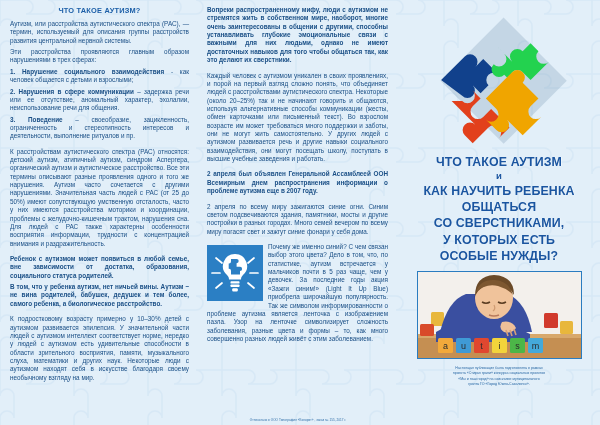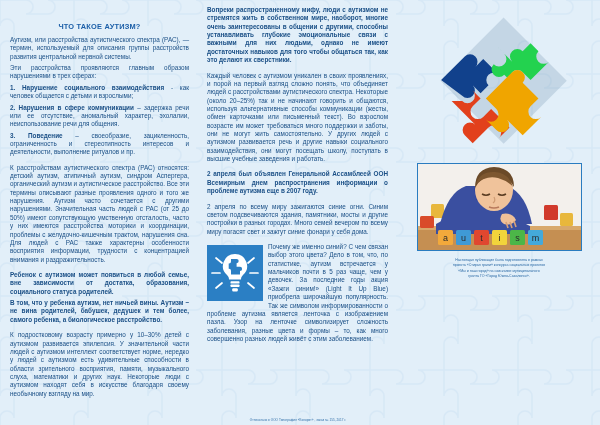--- a/index.html
+++ b/index.html
@@ -35,21 +35,20 @@
   .col-2 { width: 200px; padding: 6px 10px 4px 9px; }
   .col-3 { width: 202px; padding: 6px 8px 4px 8px; }
 
   .heading {
     color: #1c5fa8;
     font-weight: bold;
     font-size: 7.4px;
     letter-spacing: 0.2px;
     text-align: center;
     margin-bottom: 5px;
-    margin-top: 16px;
   }
 
   p {
     color: #1a4f86;
     font-size: 6.35px;
     line-height: 1.32;
     text-align: justify;
     margin-bottom: 3.0px;
     -webkit-hyphens: auto;
     hyphens: auto;
@@ -202,20 +201,29 @@
         <path d="M8 8 h36 a8 8 0 0 1 0 16 h12 v24 a8 8 0 0 0 -16 0 h-12 v-12 a8 8 0 0 1 -16 0 z" fill="#11418c" transform="translate(4,4)"></path>
 
         <path d="M56 12 v24 a8 8 0 0 1 16 0 h12 v12 a8 8 0 0 0 0 16 h-28 v-12 a8 8 0 0 0 -16 0 v-12 a8 8 0 0 1 0 -16 h0 a8 8 0 0 0 16 0 z" fill="#23d24f" transform="translate(24,16)"></path>
 
         <path d="M8 8 v36 a8 8 0 0 0 -16 0 v12 h24 a8 8 0 0 1 0 16 h16 v-28 h-12 a8 8 0 0 1 0 -16 h12 v-12 a8 8 0 0 1 -16 0 z" fill="#e2401c" transform="translate(-4,28)"></path>
 
         <path d="M8 8 h40 a8 8 0 0 1 0 16 v24 h-12 a8 8 0 0 0 0 16 h-28 v-24 a8 8 0 0 1 -16 0 v-16 a8 8 0 0 0 16 0 z" fill="#f0a500" transform="translate(24,52)"></path>
       </g>
     </svg>
 
+    <div class="title">
+      <div>ЧТО ТАКОЕ АУТИЗМ</div>
+      <div class="small">и</div>
+      <div>КАК НАУЧИТЬ РЕБЕНКА</div>
+      <div>ОБЩАТЬСЯ</div>
+      <div>СО СВЕРСТНИКАМИ,</div>
+      <div>У КОТОРЫХ ЕСТЬ</div>
+      <div>ОСОБЫЕ НУЖДЫ?</div>
+    </div>
 
     <div class="photo-frame">
       <svg viewBox="0 0 165 88" width="165" height="88">
 
         <rect x="0" y="0" width="165" height="62" fill="#f3f0ec"></rect>
 
         <rect x="0" y="62" width="165" height="26" fill="#c58f52"></rect>
         <rect x="0" y="62" width="165" height="4" fill="#d8a86b"></rect>
 
         <rect x="13" y="40" width="13" height="14" rx="1.5" fill="#e8b73c"></rect>

